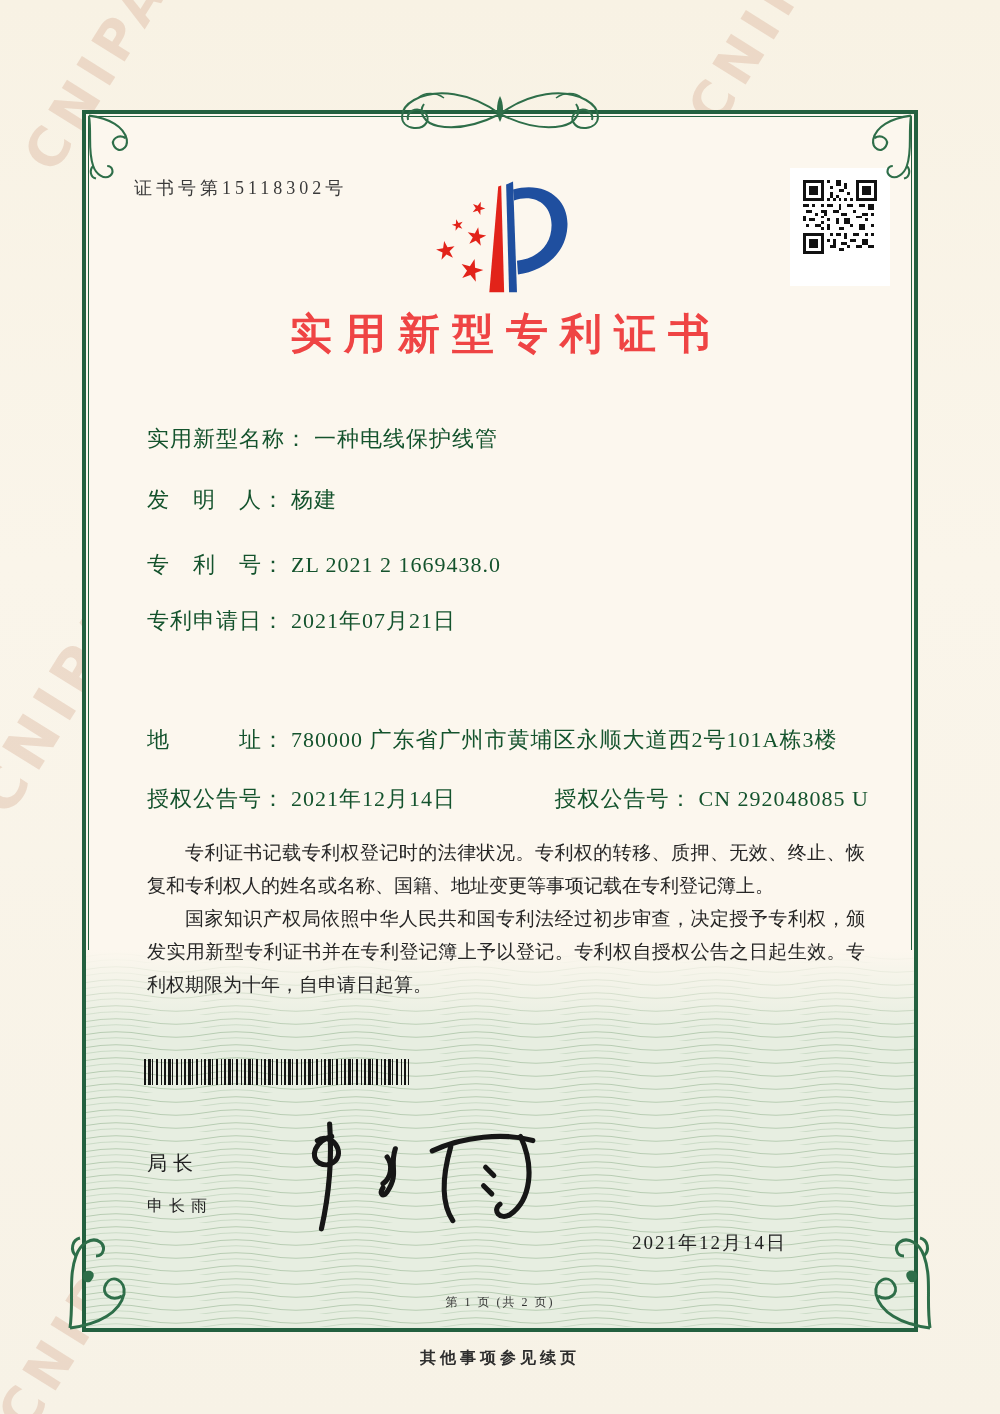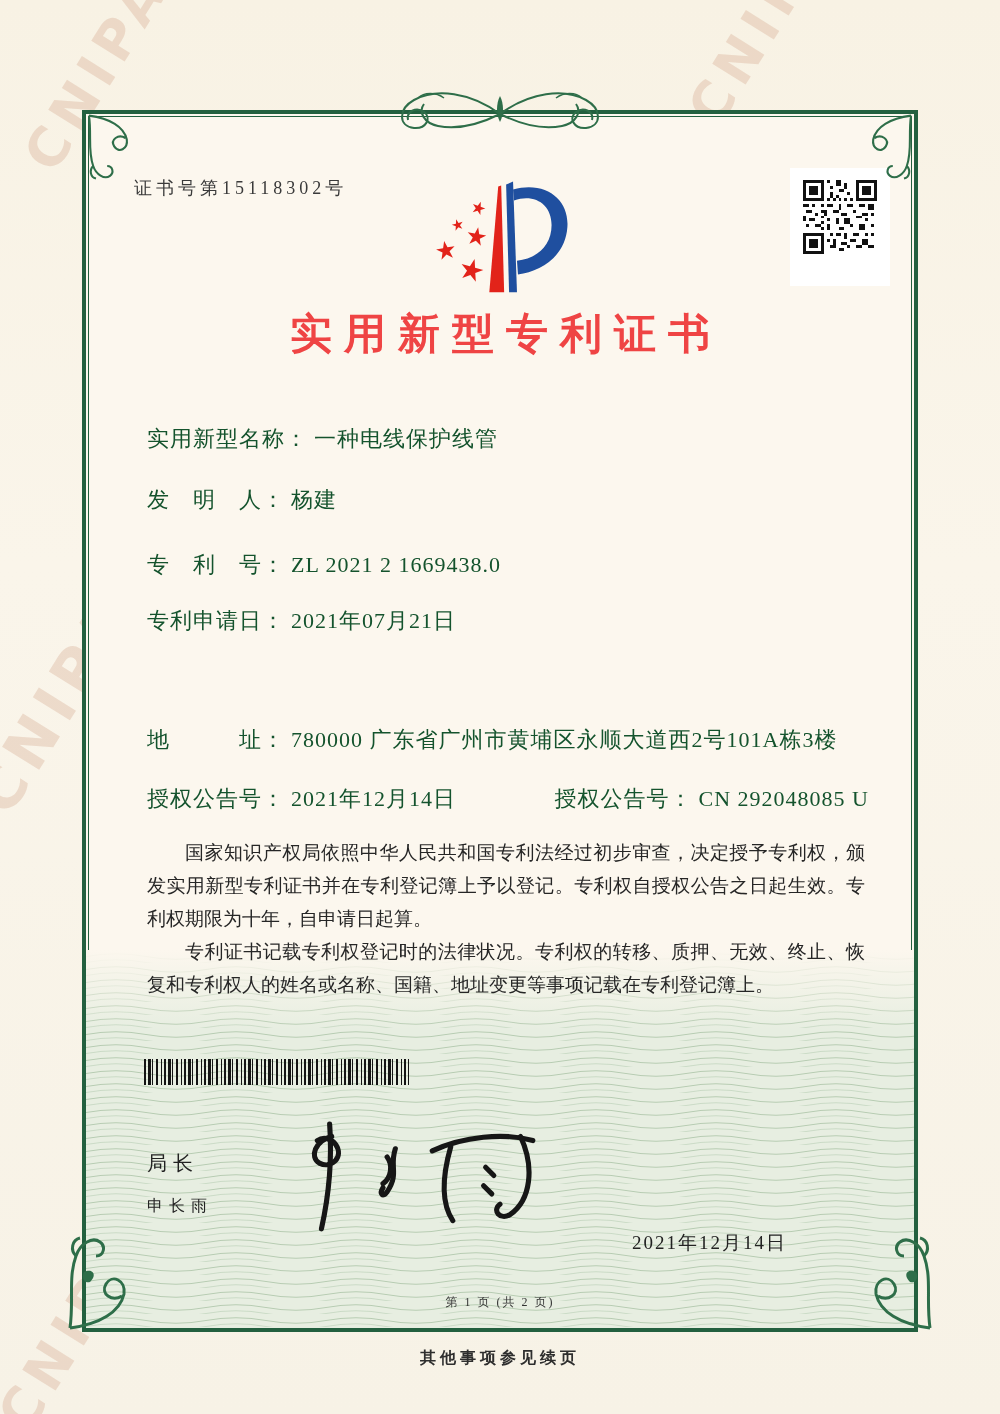--- a/index.html
+++ b/index.html
@@ -135,22 +135,22 @@
     </div>
     <div class="field-row" style="top:611px;">
       <span class="lab">地　　　址：</span><span>780000 广东省广州市黄埔区永顺大道西2号101A栋3楼</span>
     </div>
     <div class="field-row" style="top:670px;">
       <span class="lab">授权公告号：</span><span>2021年12月14日</span>
       <span class="lab grant-no">授权公告号：</span><span>CN 292048085 U</span>
     </div>
 
     <div class="paras">
+      <p>专利证书记载专利权登记时的法律状况。专利权的转移、质押、无效、终止、恢复和专利权人的姓名或名称、国籍、地址变更等事项记载在专利登记簿上。</p>
       <p>国家知识产权局依照中华人民共和国专利法经过初步审查，决定授予专利权，颁发实用新型专利证书并在专利登记簿上予以登记。专利权自授权公告之日起生效。专利权期限为十年，自申请日起算。</p>
-      <p>专利证书记载专利权登记时的法律状况。专利权的转移、质押、无效、终止、恢复和专利权人的姓名或名称、国籍、地址变更等事项记载在专利登记簿上。</p>
     </div>
 
     <div class="barcode"></div>
 
     <div class="signoff-title">局长</div>
     <div class="signoff-name">申长雨</div>
 
     <div class="signature">
       <svg width="280" height="118" viewBox="0 0 260 115" fill="none" stroke="#161616" stroke-width="5" stroke-linecap="round">
         <path d="M42,18 C26,22 20,38 30,44 C42,50 54,38 46,26 C42,20 34,18 28,22"></path>

